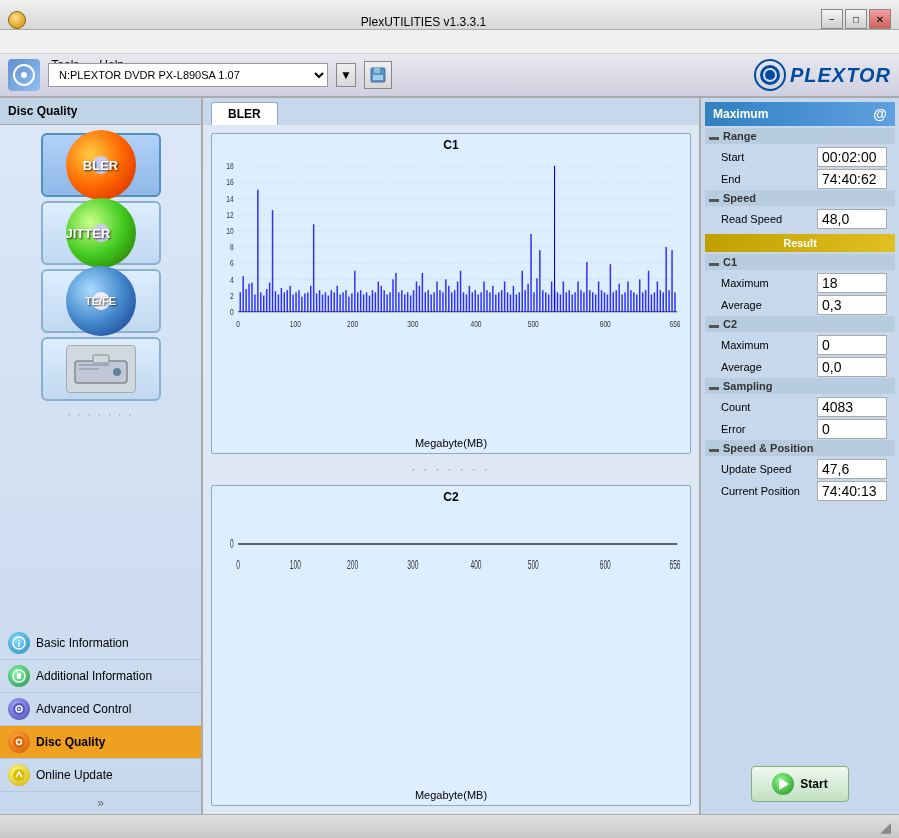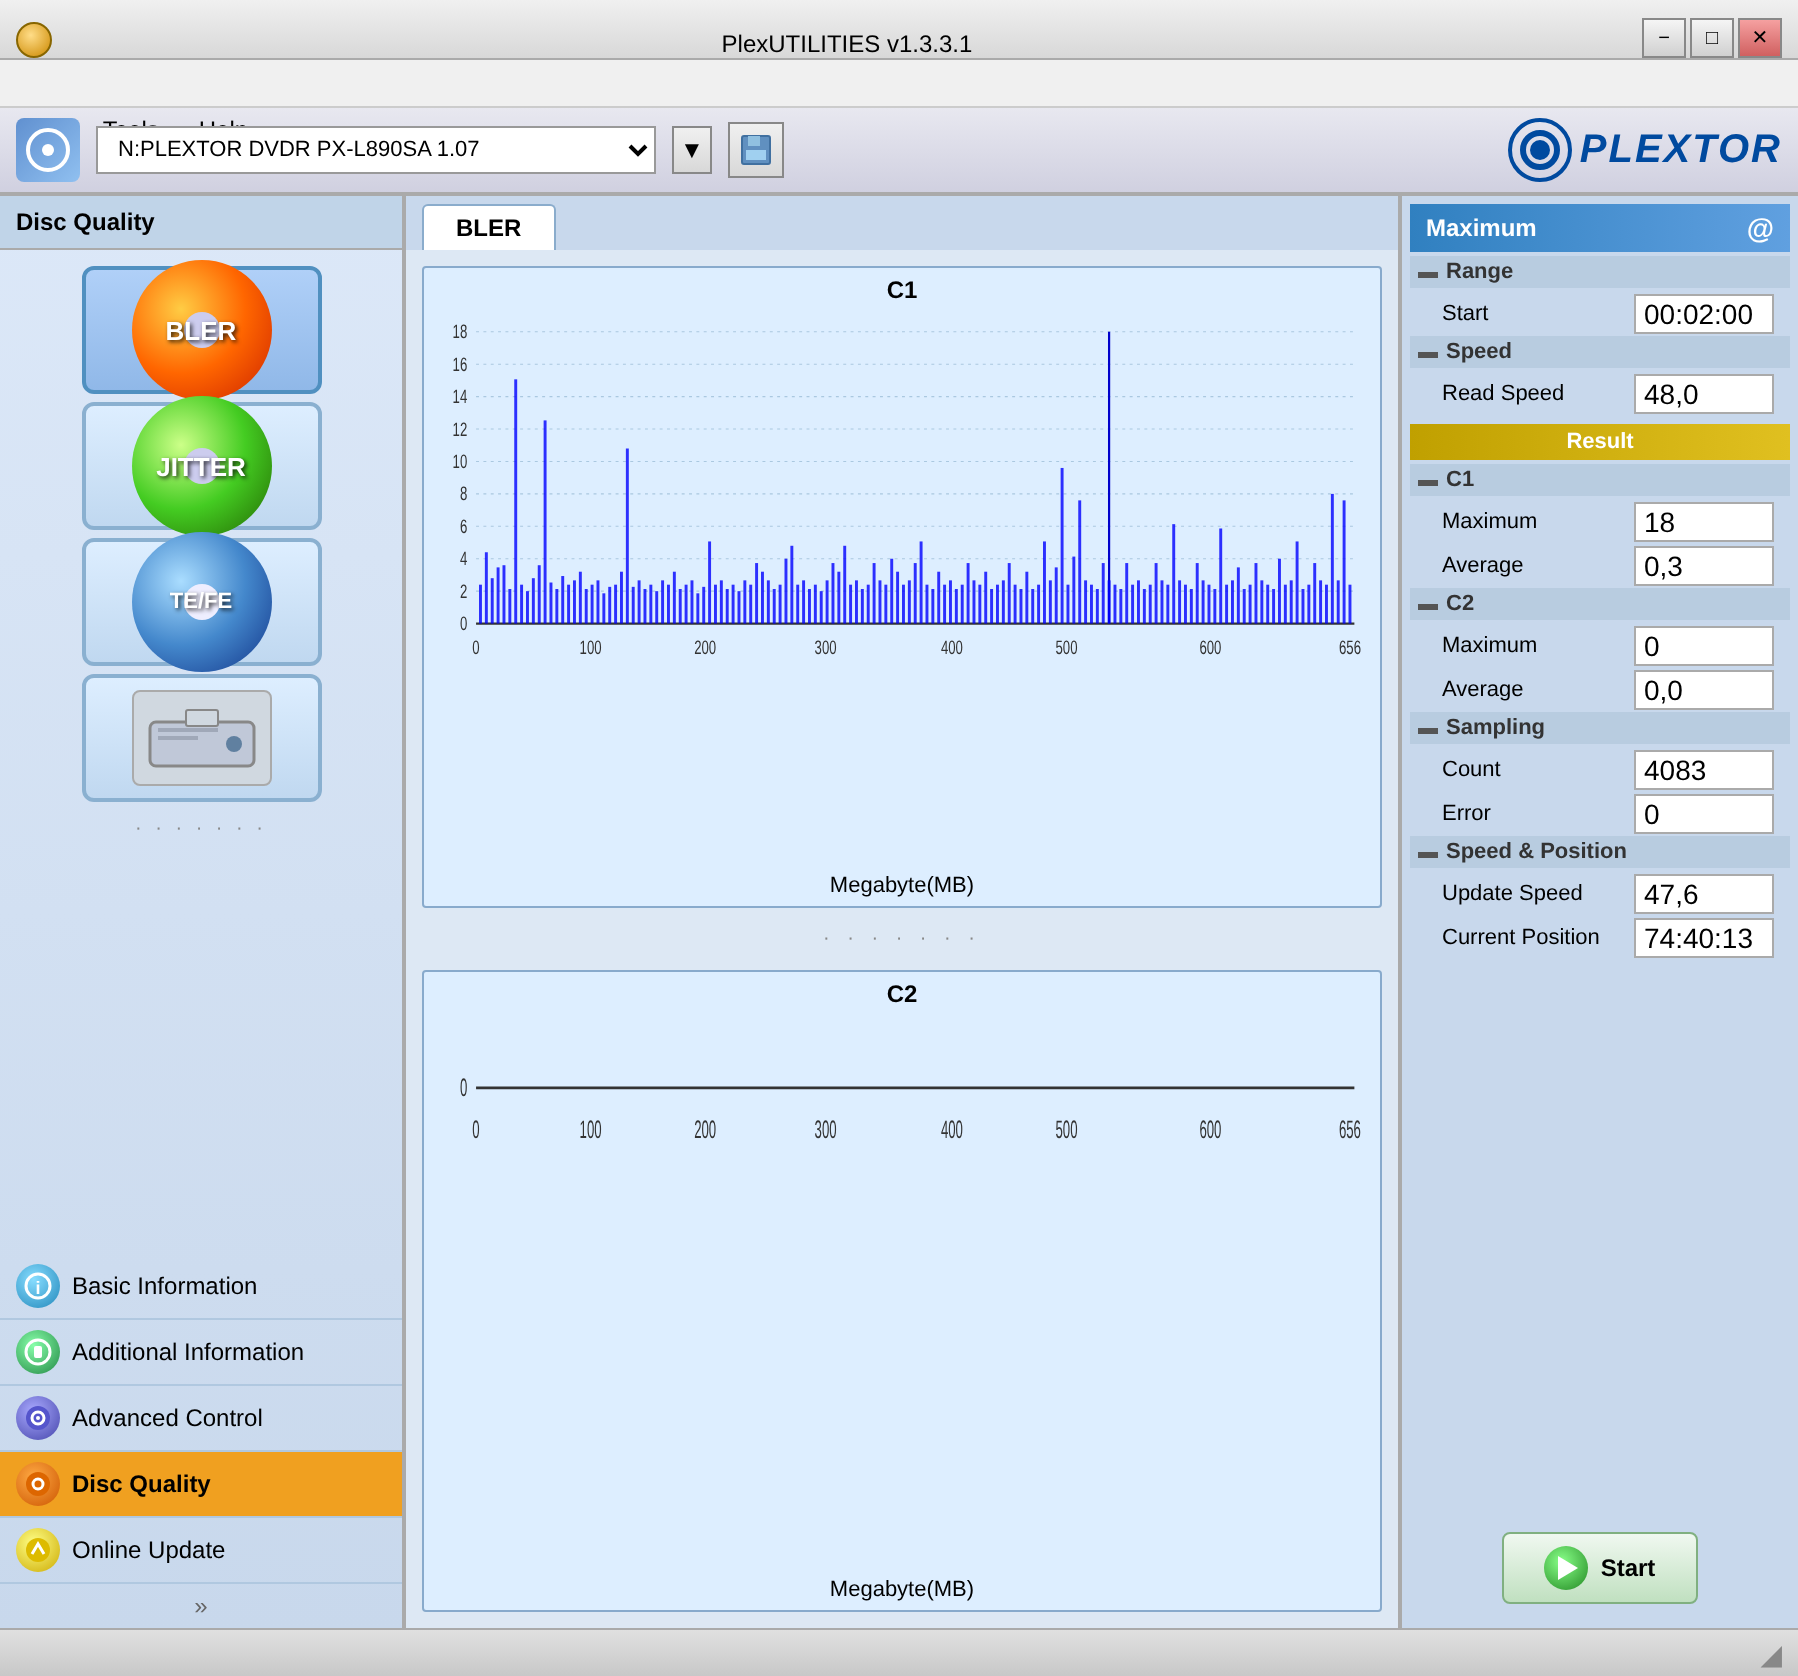--- a/index.html
+++ b/index.html
@@ -352,21 +352,21 @@
     <div class="disc-icons-area">
 
       <div class="disc-icon-btn active">
         <div style="position:relative;display:flex;align-items:center;justify-content:center;">
           <div class="disc-bler"></div>
           <span class="disc-bler-label" style="position:absolute;z-index:2;">BLER</span>
         </div>
       </div>
 
       <div class="disc-icon-btn">
-        <div style="position:relative;display:flex;align-items:center;justify-content:center;">
+        <div style="position:relative;display:flex;align-items:center;justify-content:flex-start;">
           <div class="disc-jitter"></div>
           <span class="disc-jitter-label" style="position:absolute;z-index:2;">JITTER</span>
         </div>
       </div>
 
       <div class="disc-icon-btn">
         <div style="position:relative;display:flex;align-items:center;justify-content:center;">
           <div class="disc-tefe"></div>
           <span class="disc-tefe-label" style="position:absolute;z-index:2;">TE/FE</span>
         </div>
@@ -677,20 +677,24 @@
     </div>
 
     <div class="panel-subsection">
       <span class="collapse-btn">▬</span>
       <span class="panel-subsection-label">Range</span>
     </div>
     <div class="panel-row">
       <span>Start</span>
       <span class="panel-value">00:02:00</span>
     </div>
+    <div class="panel-row">
+      <span>End</span>
+      <span class="panel-value">74:40:62</span>
+    </div>
 
     <div class="panel-subsection">
       <span class="collapse-btn">▬</span>
       <span class="panel-subsection-label">Speed</span>
     </div>
     <div class="panel-row">
       <span>Read Speed</span>
       <span class="panel-value">48,0</span>
     </div>
 

